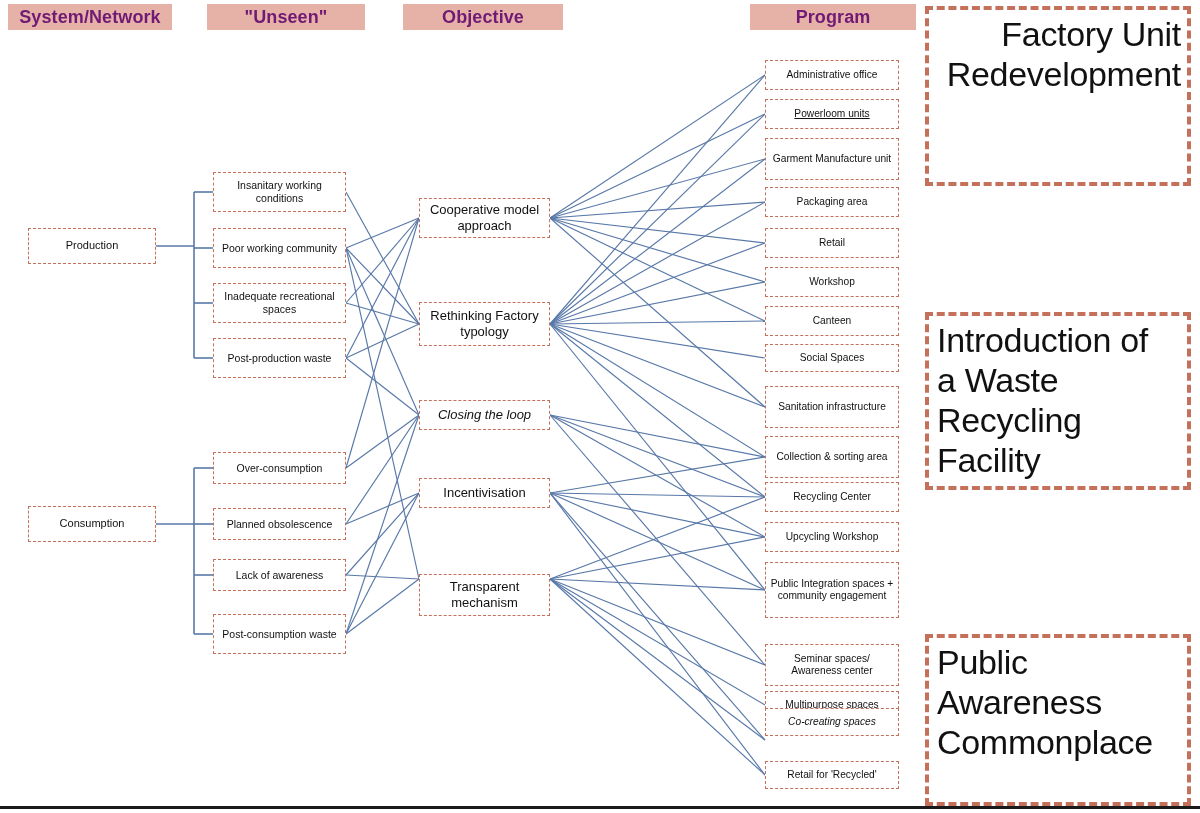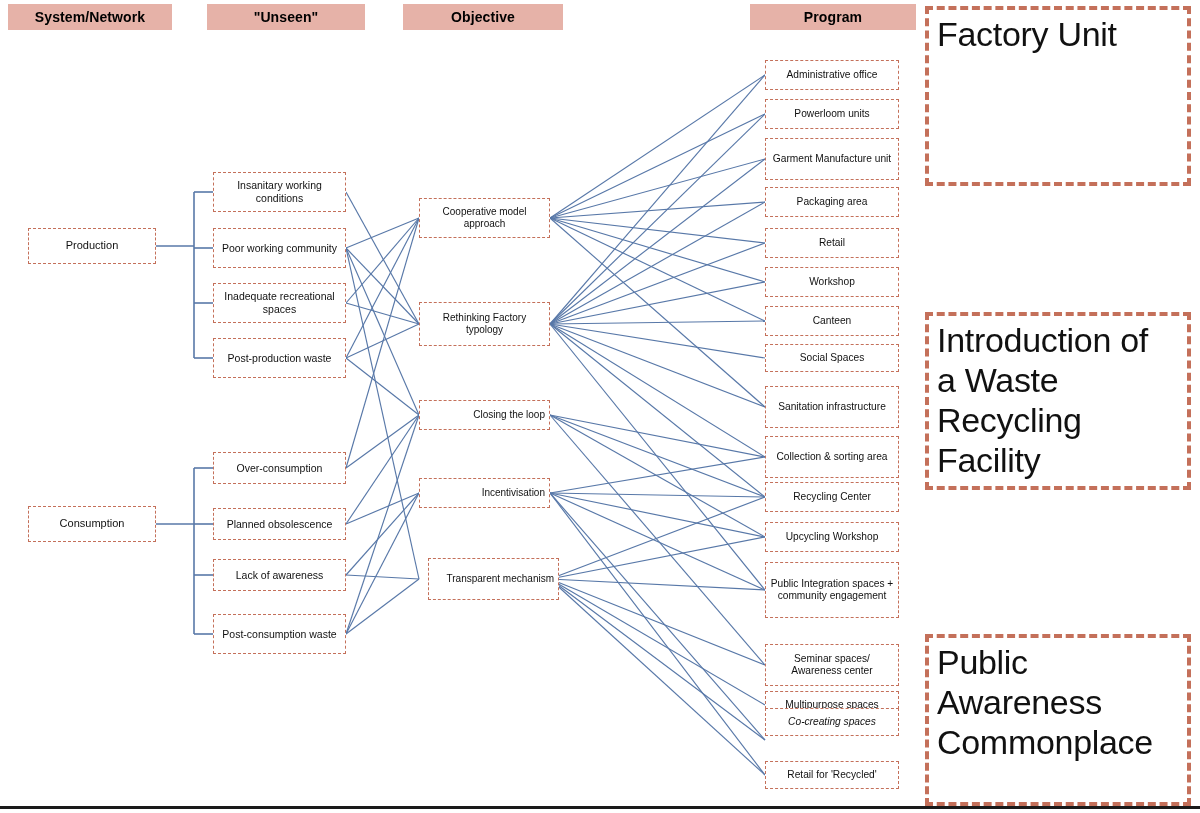--- a/index.html
+++ b/index.html
@@ -2,36 +2,36 @@
 <html><head>
 <meta charset="utf-8">
 <style>
   html,body{margin:0;padding:0;background:#ffffff;}
   body{width:1200px;height:813px;position:relative;overflow:hidden;
        font-family:"Liberation Sans","DejaVu Sans",sans-serif;color:#111;}
   #stage{position:absolute;left:0;top:0;width:1200px;height:813px;}
 
   
   .col-header{
-    position:absolute;background:#e6b2a8;color:#000000;
-    font-weight:bold;font-size:14px;letter-spacing:.1px;
+    position:absolute;background:#e6b2a8;color:#701a75;
+    font-weight:bold;font-size:18px;letter-spacing:.1px;
     display:flex;align-items:center;justify-content:center;
     height:26px;
   }
 
   
   .node{
     position:absolute;box-sizing:border-box;
     border:1.4px dashed #c4705a;background:#ffffff;
     display:flex;align-items:center;justify-content:center;
     text-align:center;font-size:10.5px;line-height:1.22;color:#111;
     padding:2px 4px;
   }
   .node.prog{font-size:10.2px;}
-  .node.obj{font-size:10px;justify-content:flex-end;}
+  .node.obj{font-size:13px;}
   .node.sys{font-size:11px;}
 
   
   .outcome{
     position:absolute;box-sizing:border-box;
     border:4px dashed #c4705a;background:#ffffff;
     padding:4px 6px 4px 8px;
     font-size:34px;line-height:1.18;color:#111;
     font-weight:400;letter-spacing:-0.3px;
     display:block;
@@ -161,33 +161,33 @@
       </div>
       <div class="node uns" style="left: 213px; top: 614px; width: 133px; height: 40px;">
         <span>Post-consumption waste</span>
       </div>
       <div class="node obj" style="left: 419px; top: 198px; width: 131px; height: 40px;">
         <span>Cooperative model approach</span>
       </div>
       <div class="node obj" style="left: 419px; top: 302px; width: 131px; height: 44px;">
         <span>Rethinking Factory typology</span>
       </div>
-      <div class="node obj" style="left: 419px; top: 400px; width: 131px; height: 30px;">
+      <div class="node obj" style="left: 419px; top: 400px; width: 131px; height: 30px; font-style: italic;">
         <span>Closing the loop</span>
       </div>
       <div class="node obj" style="left: 419px; top: 478px; width: 131px; height: 30px;">
         <span>Incentivisation</span>
       </div>
-      <div class="node obj" style="left: 419px; top: 558px; width: 131px; height: 42px; margin-left: 9px;">
+      <div class="node obj" style="left: 419px; top: 574px; width: 131px; height: 42px;">
         <span>Transparent mechanism</span>
       </div>
       <div class="node prog" style="left: 765px; top: 60px; width: 134px; height: 30px;">
         <span>Administrative office</span>
       </div>
-      <div class="node prog" style="left: 765px; top: 99px; width: 134px; height: 30px;">
+      <div class="node prog" style="left: 765px; top: 99px; width: 134px; height: 30px; text-decoration: underline;">
         <span>Powerloom units</span>
       </div>
       <div class="node prog" style="left: 765px; top: 138px; width: 134px; height: 42px;">
         <span>Garment Manufacture unit</span>
       </div>
       <div class="node prog" style="left: 765px; top: 187px; width: 134px; height: 30px;">
         <span>Packaging area</span>
       </div>
       <div class="node prog" style="left: 765px; top: 228px; width: 134px; height: 30px;">
         <span>Retail</span>
@@ -221,22 +221,23 @@
       </div>
       <div class="node prog" style="left: 765px; top: 691px; width: 134px; height: 28px;">
         <span>Multipurpose spaces</span>
       </div>
       <div class="node prog" style="left: 765px; top: 708px; width: 134px; height: 28px; font-style: italic;">
         <span>Co-creating spaces</span>
       </div>
       <div class="node prog" style="left: 765px; top: 761px; width: 134px; height: 28px;">
         <span>Retail for 'Recycled'</span>
       </div>
-      <div class="outcome" style="left: 925px; top: 6px; width: 266px; height: 180px;">
+      <div class="outcome" style="left: 925px; top: 6px; width: 266px; height: 180px; text-align: right;">
         <span>Factory Unit</span>
+        <span>Redevelopment</span>
       </div>
       <div class="outcome" style="left: 925px; top: 312px; width: 266px; height: 178px;">
         <span>Introduction of</span>
         <span>a Waste</span>
         <span>Recycling</span>
         <span>Facility</span>
       </div>
       <div class="outcome" style="left: 925px; top: 634px; width: 266px; height: 172px;">
         <span>Public</span>
         <span>Awareness</span>

